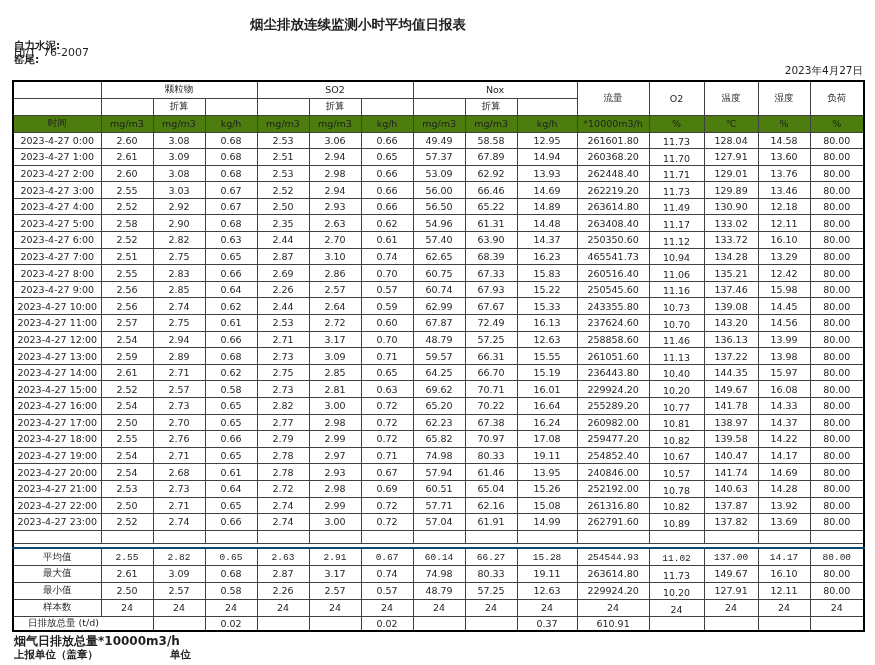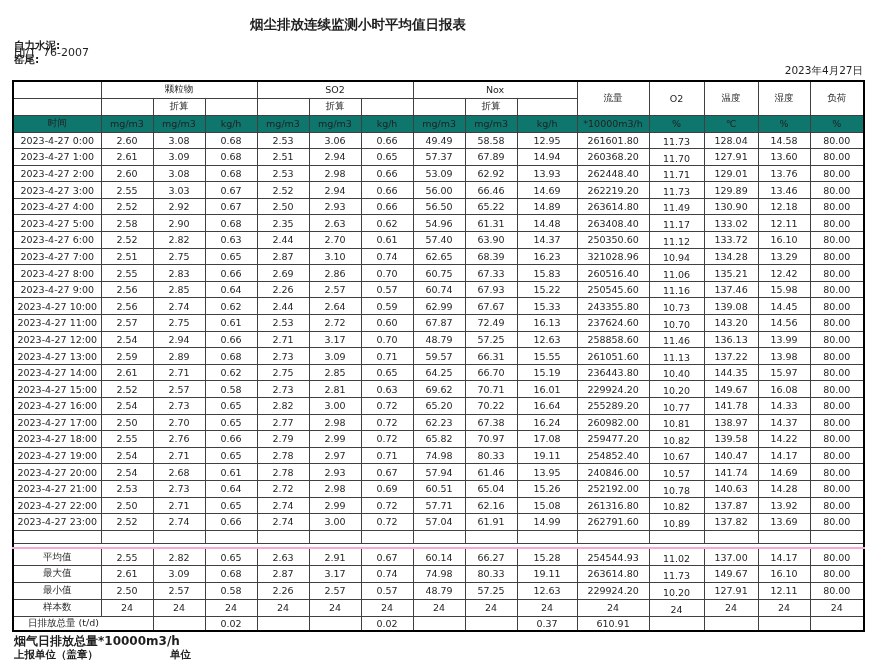--- a/index.html
+++ b/index.html
@@ -17,27 +17,27 @@
     position:absolute;left:12px;top:80px;width:851px;
     border-collapse:collapse;table-layout:fixed;
     font-size:9.5px;border:2px solid #000;
   }
   .report th,.report td{
     border:1px solid #404040;padding:0;margin:0;
     text-align:center;vertical-align:middle;font-weight:normal;
     white-space:nowrap;overflow:hidden;
   }
   thead tr{height:17px;margin-top:44px;}
-  tr.units td{background:#0f766e;}
+  tr.units td{background:#4d7c0f;}
   tbody.data tr{height:16.6px;}
   tr.spacer{height:13px;}
   tr.gap{height:5px;}
   tr.gap td{border-left:none;border-right:none;border-top:none;border-bottom:none;}
   tbody.summary tr{height:17px;}
-  tbody.summary tr:first-child td{border-top:2px solid #f9a8d4;}
+  tbody.summary tr:first-child td{border-top:2px solid #0c4a6e;font-family:Liberation Mono, monospace;}
   tbody td.o2{vertical-align:bottom;padding-bottom:1px;}
   td.total-label{text-align:left;padding-left:14px;}
 
   .foot-note{position:absolute;left:14px;top:633px;font-size:12px;font-weight:bold;}
   .foot-report{position:absolute;left:14px;top:648px;font-size:10.5px;font-weight:bold;}
   .foot-unit{position:absolute;left:170px;top:648px;font-size:10.5px;font-weight:bold;}
 </style>
 </head>
 <body>
 
@@ -231,21 +231,21 @@
         <td>2023-4-27 7:00</td>
         <td>2.51</td>
         <td>2.75</td>
         <td>0.65</td>
         <td>2.87</td>
         <td>3.10</td>
         <td>0.74</td>
         <td>62.65</td>
         <td>68.39</td>
         <td>16.23</td>
-        <td>321028.96</td>
+        <td>465541.73</td>
         <td class="o2">10.94</td>
         <td>134.28</td>
         <td>13.29</td>
         <td>80.00</td>
       </tr>
       <tr>
         <td>2023-4-27 8:00</td>
         <td>2.55</td>
         <td>2.83</td>
         <td>0.66</td>

